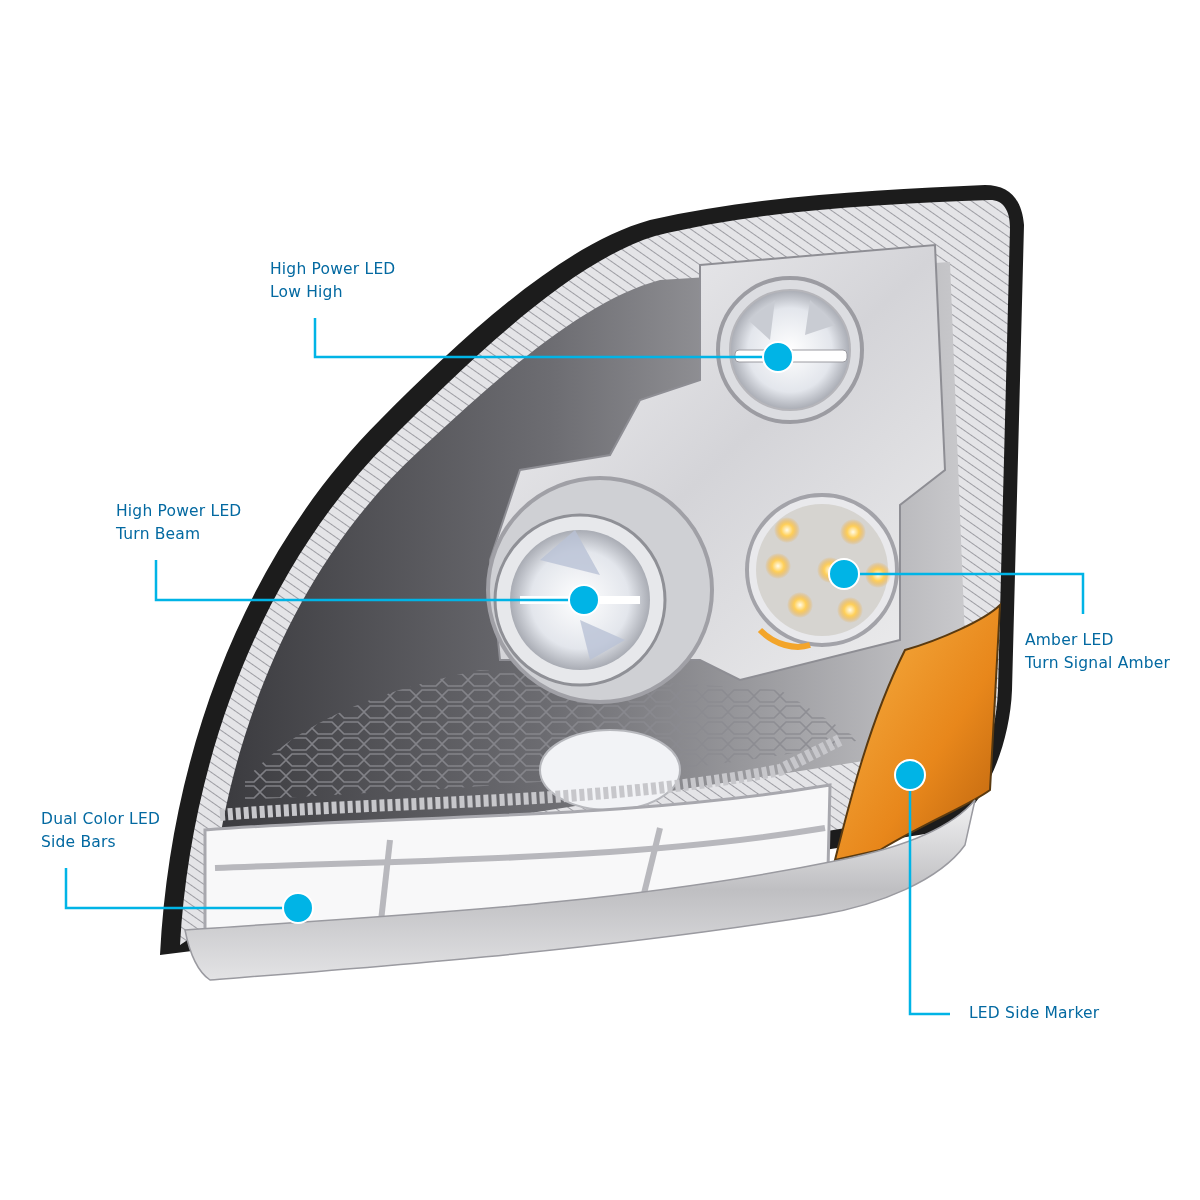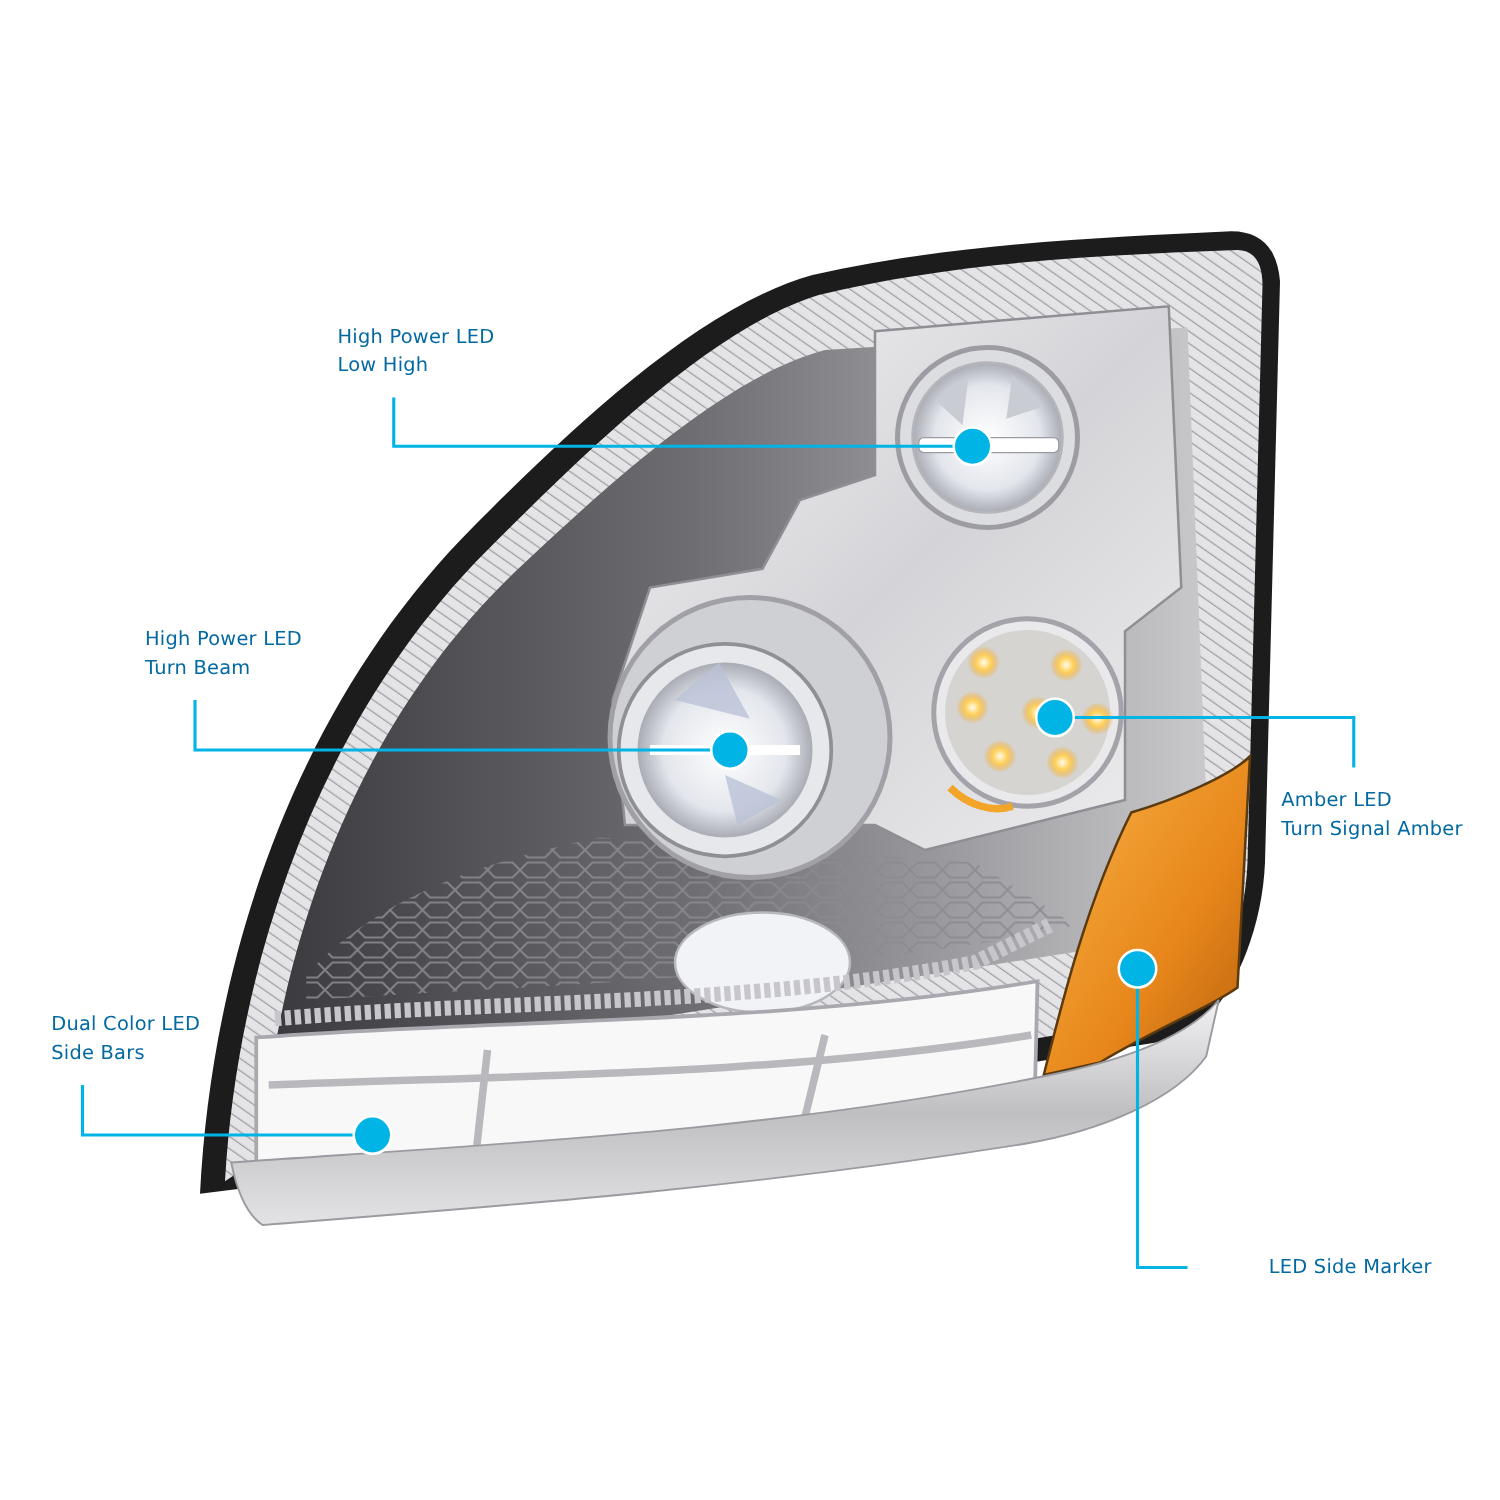--- a/index.html
+++ b/index.html
@@ -133,16 +133,16 @@
     <span>Turn Beam</span>
   </div>
   <div class="label" style="left:1025px; top:629px;">
     <span>Amber LED</span>
     <span>Turn Signal Amber</span>
   </div>
   <div class="label" style="left:31px; top:808px;margin-left:10px;">
     <span>Dual Color LED</span>
     <span>Side Bars</span>
   </div>
-  <div class="label" style="left:1015px; top:1002px;text-align:center;">
+  <div class="label" style="left:969px; top:1002px;text-align:center;">
     <span>LED Side Marker</span>
   </div>
 </div>
 
 </body></html>

